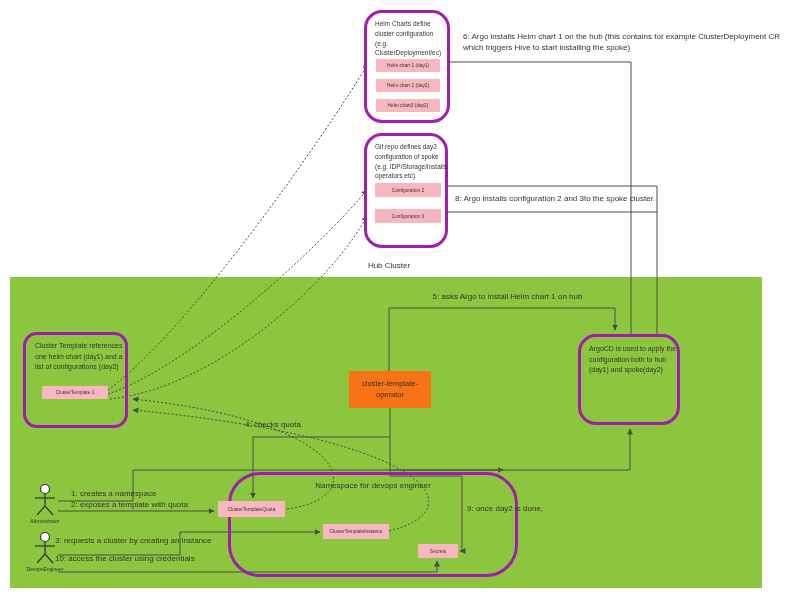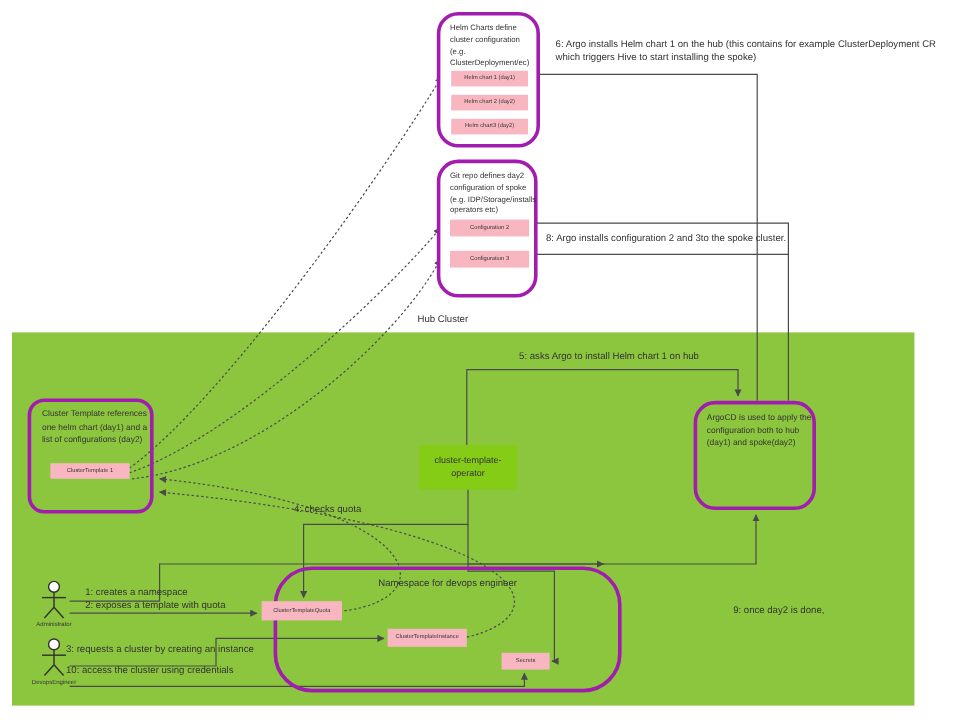--- a/index.html
+++ b/index.html
@@ -4,21 +4,21 @@
 <style>
   html,body{margin:0;padding:0;background:#ffffff;}
   #stage{position:relative;width:800px;height:600px;background:#ffffff;overflow:hidden;
          font-family:"Liberation Sans",sans-serif;color:#333333;}
   .region{position:absolute;background:#8CC63F;}
   .rbox{position:absolute;border:3px solid #a21caf;border-radius:16px;background:transparent;box-sizing:border-box;}
   .rbox.white{background:#ffffff;}
   .boxtext{position:absolute;font-size:6.5px;line-height:1.5;color:#333;}
   .pinknode{position:absolute;background:#F8B7C0;display:flex;align-items:center;justify-content:center;
             font-size:4.8px;color:#333;text-align:center;box-sizing:border-box;}
-  .yellownode{position:absolute;background:#84cc16;display:flex;align-items:center;justify-content:center;
+  .yellownode{position:absolute;background:#f97316;display:flex;align-items:center;justify-content:center;
               font-size:7.5px;color:#333;text-align:center;line-height:1.35;}
   .note{position:absolute;font-size:8px;line-height:1.4;color:#333;}
   .small-label{position:absolute;font-size:5px;color:#333;text-align:center;}
   svg.overlay{position:absolute;left:0;top:0;pointer-events:none;}
 </style>
 </head>
 <body>
 
 <div id="stage">
 
@@ -84,21 +84,21 @@
     <div class="pinknode" style="left:9px;top:66px;width:64px;height:13px;">Helm chart 2 (day2)</div>
     <div class="pinknode" style="left:9px;top:86px;width:64px;height:13px;">Helm chart3 (day2)</div>
   </div>
 
   <div class="rbox white" style="left:364px;top:133px;width:84px;height:115px;border-radius:18px;">
     <div class="boxtext" style="left:8px;top:6px;width:72px;">Git repo defines day2 configuration of spoke (e.g. IDP/Storage/installs operators etc)</div>
     <div class="pinknode" style="left:8px;top:47px;width:66px;height:14px;">Configuration 2</div>
     <div class="pinknode" style="left:8px;top:73px;width:66px;height:14px;">Configuration 3</div>
   </div>
 
-  <div class="note" style="left:314px;top:260px;width:110px;text-align:center;">Hub Cluster</div>
+  <div class="note" style="left:334px;top:260px;width:110px;text-align:center;">Hub Cluster</div>
 
   <div class="rbox" style="left:23px;top:332px;width:105px;height:96px;border-radius:14px;">
     <div class="boxtext" style="left:9px;top:6px;width:90px;font-size:7px;">Cluster Template references one helm chart (day1) and a list of configurations (day2)</div>
   </div>
   <div class="pinknode" style="left:42px;top:386px;width:66px;height:13px;">ClusterTemplate 1</div>
 
   <div class="yellownode" style="left:349px;top:371px;width:82px;height:37px;">cluster-template-operator</div>
 
   <div class="rbox" style="left:578px;top:334px;width:102px;height:91px;border-radius:18px;">
     <div class="boxtext" style="left:8px;top:7px;width:88px;font-size:7px;">ArgoCD is used to apply the configuration both to hub (day1) and spoke(day2)</div>
@@ -111,19 +111,19 @@
   <div class="pinknode" style="left:323px;top:524px;width:66px;height:15px;">ClusterTemplateInstance</div>
   <div class="pinknode" style="left:418px;top:544px;width:40px;height:14px;">Secrets</div>
 
   <div class="small-label" style="left:15px;top:518px;width:60px;">Administrator</div>
   <div class="small-label" style="left:10px;top:566px;width:70px;">DevopsEngineer</div>
 
   <div class="note" style="left:463px;top:31px;width:330px;">6: Argo installs Helm chart 1 on the hub (this contains for example ClusterDeployment CR which triggers Hive to start installing the spoke)</div>
   <div class="note" style="left:455px;top:193px;width:320px;">8: Argo installs configuration 2 and 3to the spoke cluster.</div>
   <div class="note" style="left:395px;top:291px;width:225px;text-align:center;">5: asks Argo to install Helm chart 1 on hub</div>
   <div class="note" style="left:245px;top:419px;width:110px;">4: checks quota</div>
-  <div class="note" style="left:467px;top:503px;width:220px;text-align:right;">9: once day2 is done,</div>
+  <div class="note" style="left:467px;top:503px;width:220px;">9: once day2 is done,</div>
   <div class="note" style="left:71px;top:488px;width:170px;">1: creates a namespace</div>
   <div class="note" style="left:71px;top:499px;width:180px;">2: exposes a template with quota</div>
   <div class="note" style="left:55px;top:535px;width:230px;">3: requests a cluster by creating an instance</div>
   <div class="note" style="left:55px;top:553px;width:210px;">10: access the cluster using credentials</div>
 
 </div>
 
 </body></html>

